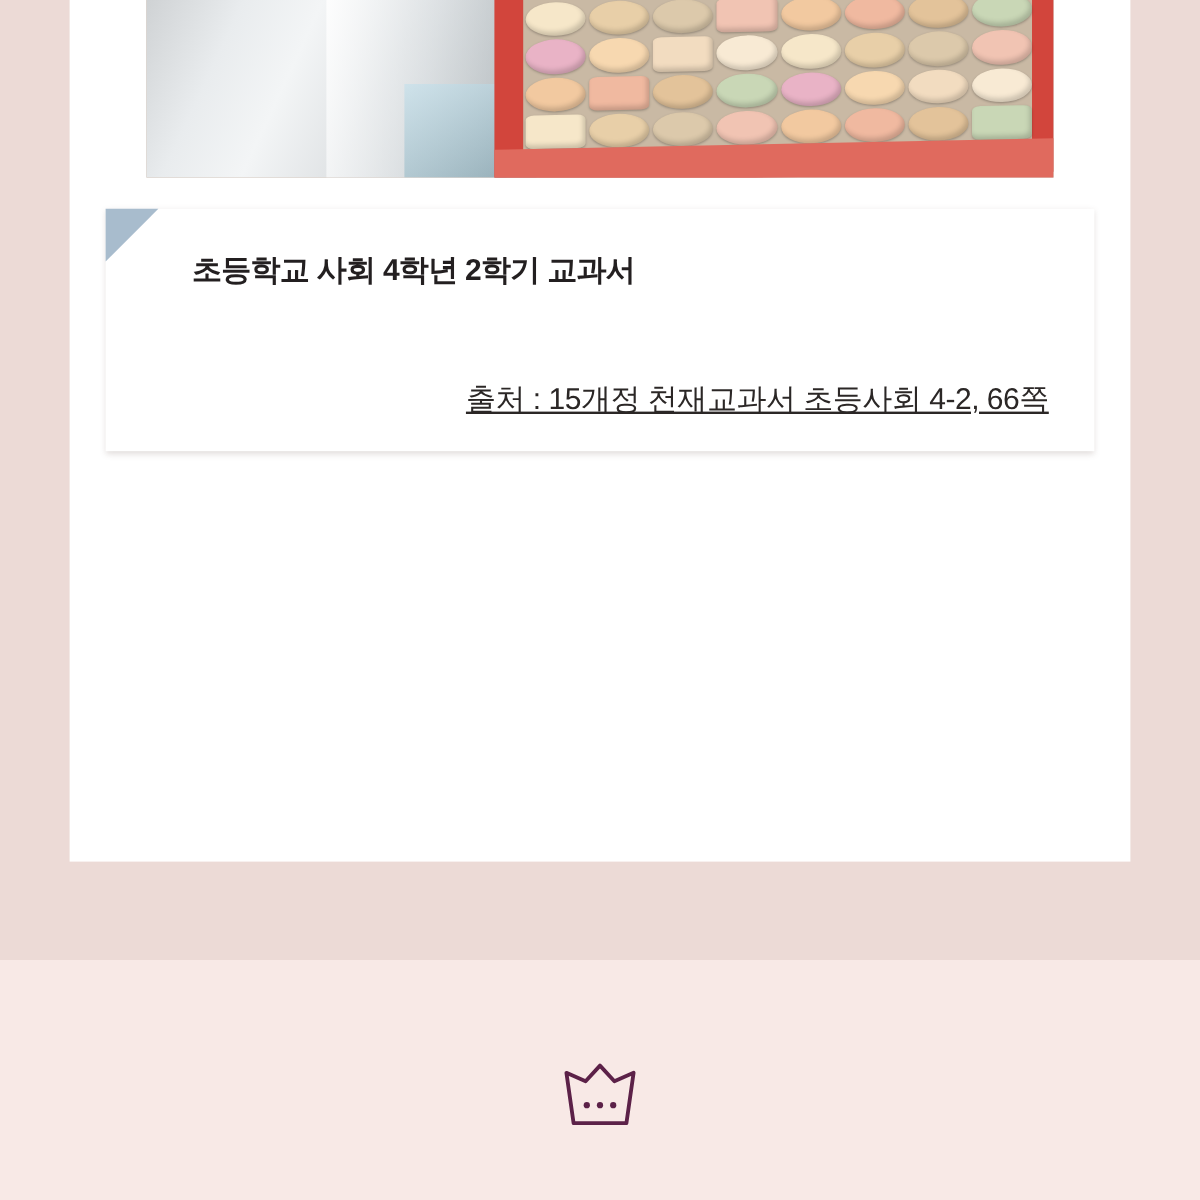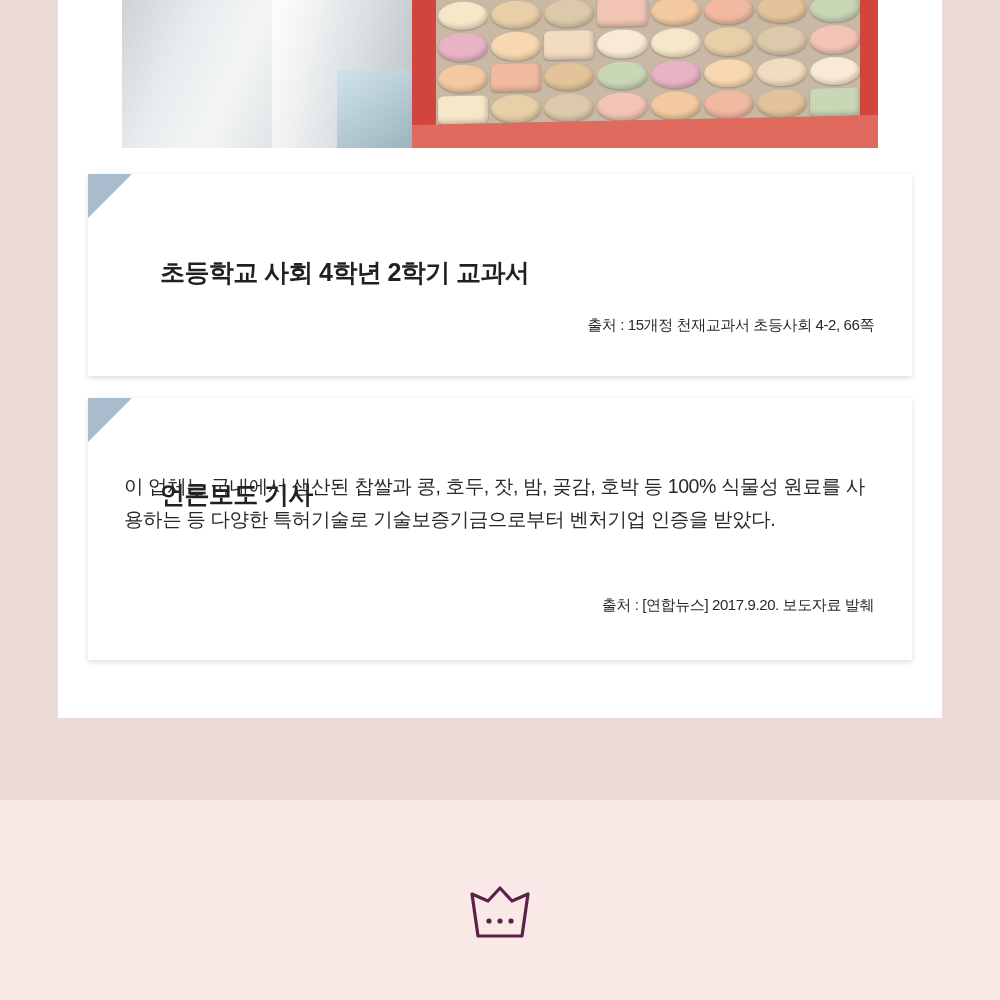--- a/index.html
+++ b/index.html
@@ -156,44 +156,44 @@
   }
 
   .card-title {
     position: absolute;
     left: 72px;
     font-size: 25px;
     font-weight: bold;
     color: #231f20;
     letter-spacing: -0.6px;
     white-space: nowrap;
-    margin-top: 48px;
   }
   .card-1 .card-title { top: 34px; }
   .card-2 .card-title { top: 32px; }
 
   .card-body {
     position: absolute;
     left: 36px;
     right: 36px;
     font-size: 19.5px;
     line-height: 33px;
     color: #2b2726;
     letter-spacing: -0.4px;
   }
   .card-1 .card-body { top: 78px; }
   .card-2 .card-body { top: 72px; }
 
   .card-source {
     position: absolute;
     right: 38px;
-    font-size: 15px;
+    font-size: 25px;
     color: #2b2726;
     letter-spacing: -0.4px;
     white-space: nowrap;
+    text-decoration: underline;
   }
   .card-1 .card-source { top: 142px; }
   .card-2 .card-source { top: 198px; }
 
   
   .footer-logo {
     position: absolute;
     left: 0;
     top: 880px;
     width: 1000px;
@@ -256,26 +256,20 @@
     </div>
     <div class="photo-tray-lip"></div>
   </div>
 
   <div class="card card-1">
     <div class="corner-fold"></div>
     <div class="card-title">초등학교 사회 4학년 2학기 교과서</div>
     <div class="card-source">출처 : 15개정 천재교과서 초등사회 4-2, 66쪽</div>
   </div>
 
-  <div class="card card-2">
-    <div class="corner-fold"></div>
-    <div class="card-title">언론보도 기사</div>
-    <div class="card-body">이 업체는 국내에서 생산된 찹쌀과 콩, 호두, 잣, 밤, 곶감, 호박 등 100% 식물성 원료를 사용하는 등 다양한 특허기술로 기술보증기금으로부터 벤처기업 인증을 받았다.</div>
-    <div class="card-source">출처 : [연합뉴스] 2017.9.20. 보도자료 발췌</div>
-  </div>
 
   <div class="footer-logo">
     <svg class="crown-svg" width="64" height="62" viewBox="0 0 64 62">
       <path d="M32 4 L44 17 L60 10 L54 52 L10 52 L4 10 L20 17 Z" fill="none" stroke="#5c2148" stroke-width="3.2" stroke-linejoin="round"></path>
       <circle cx="21" cy="37" r="2.6" fill="#5c2148"></circle>
       <circle cx="32" cy="37" r="2.6" fill="#5c2148"></circle>
       <circle cx="43" cy="37" r="2.6" fill="#5c2148"></circle>
     </svg>
   </div>
 

